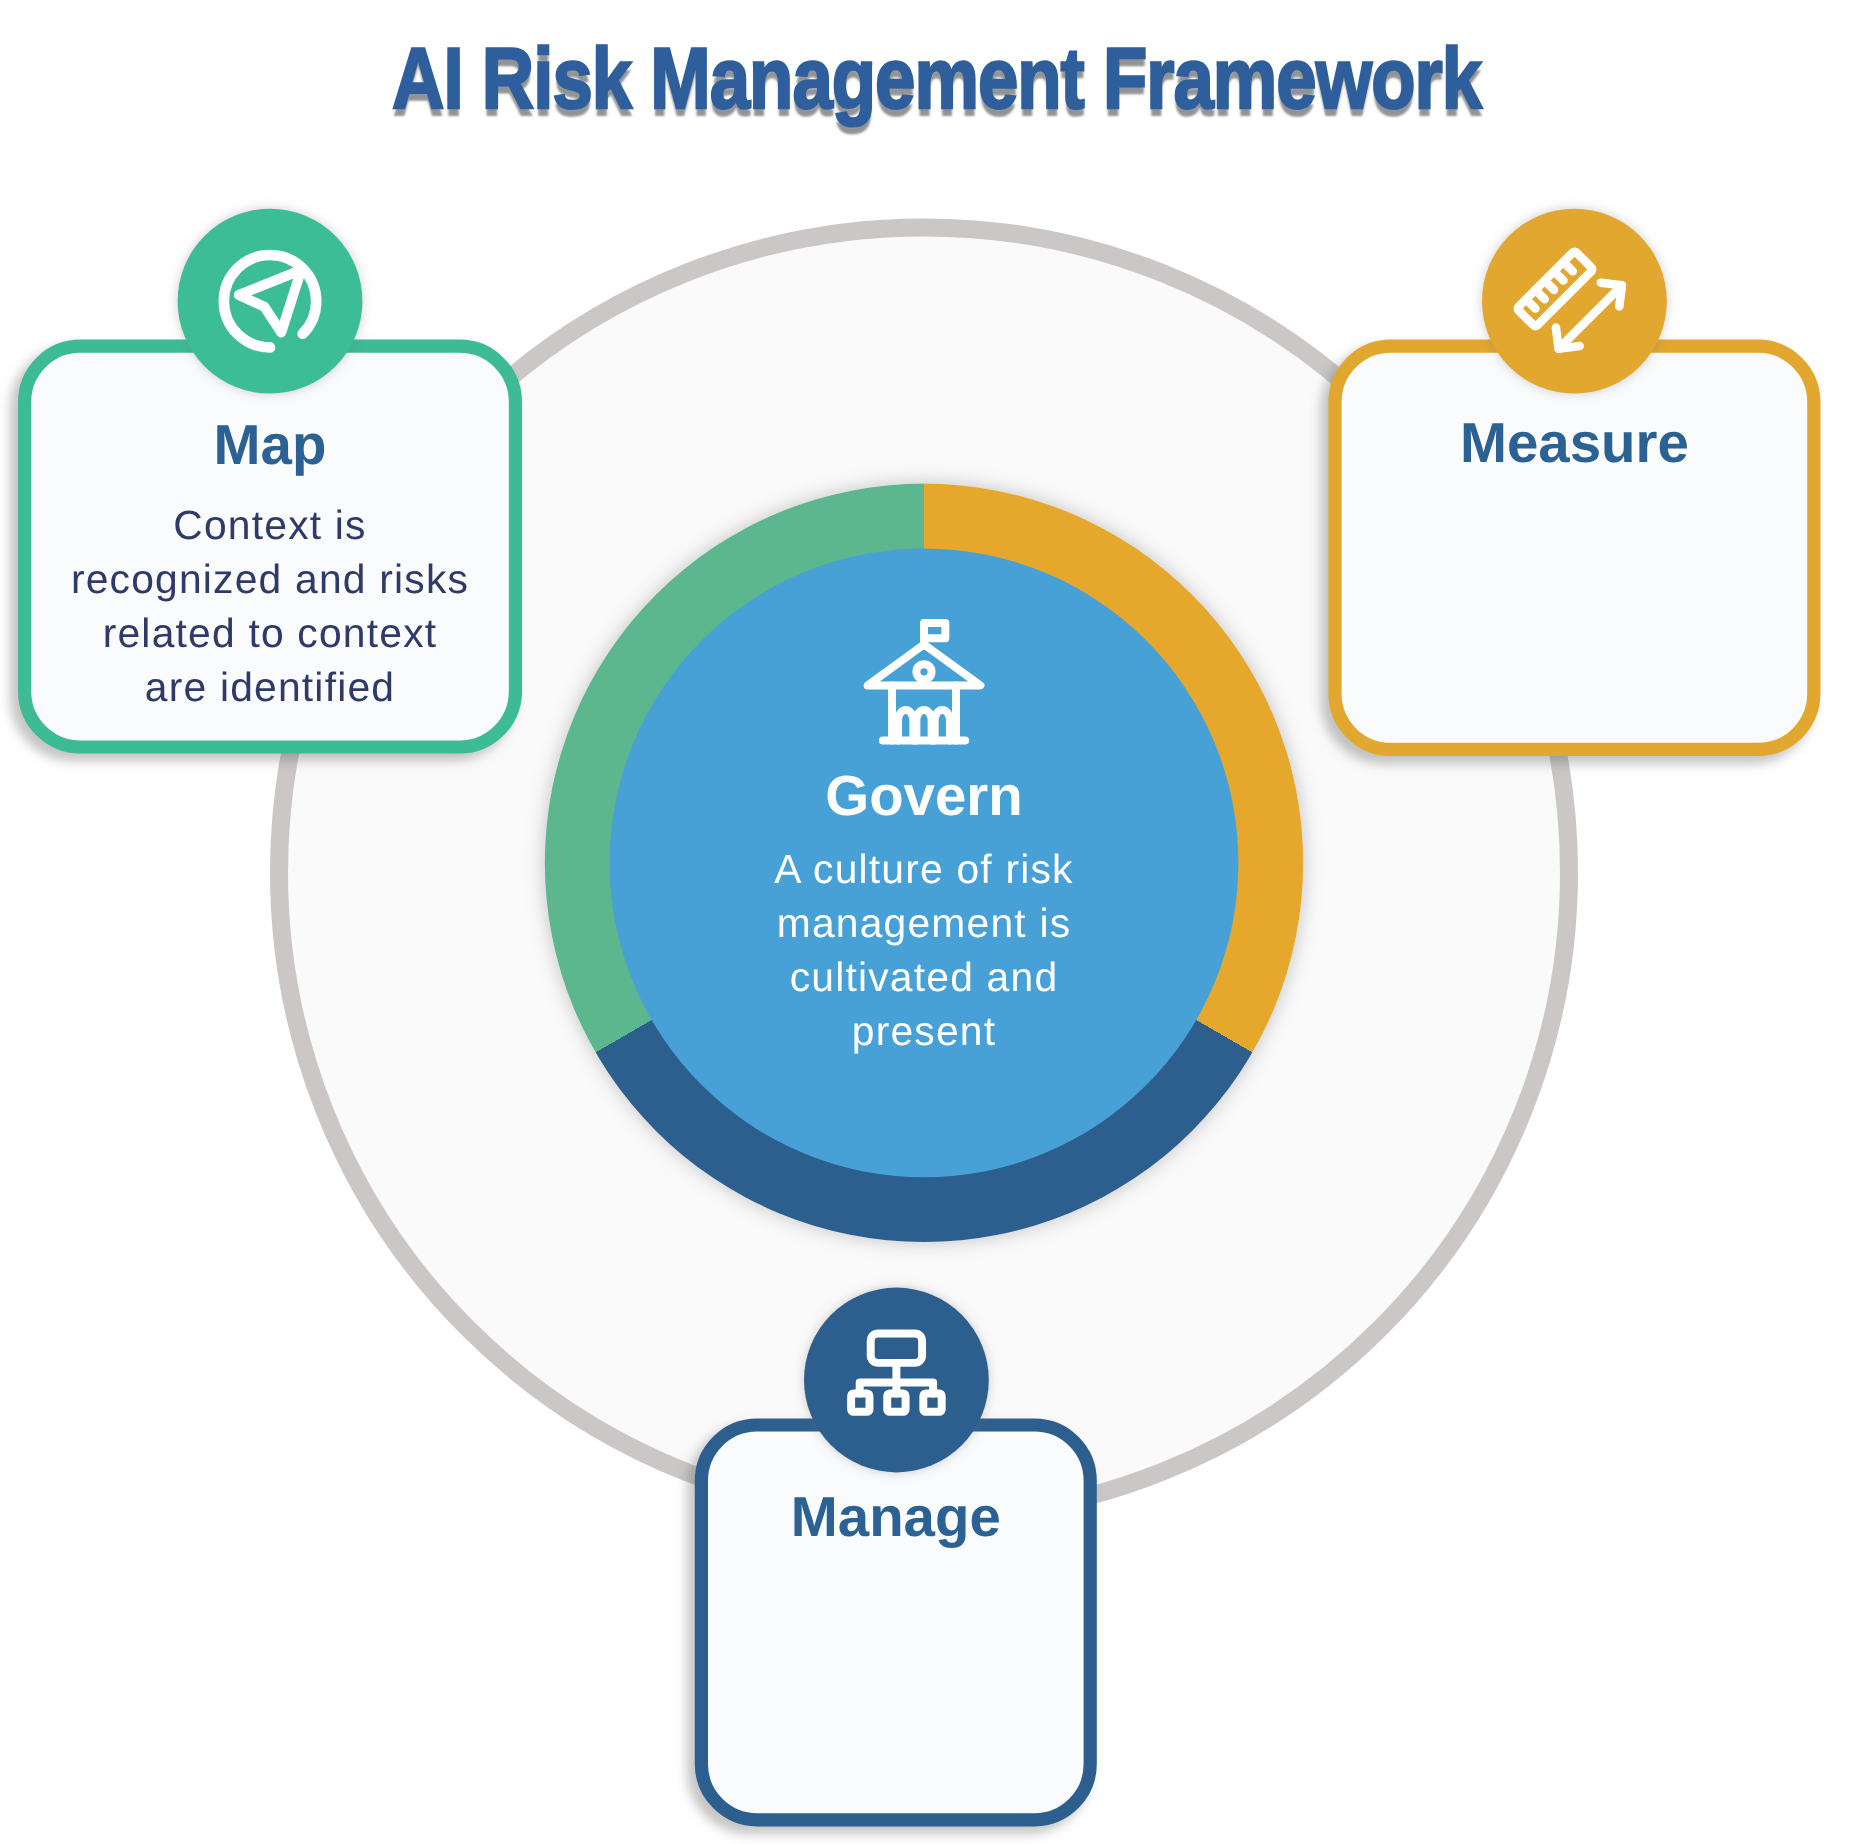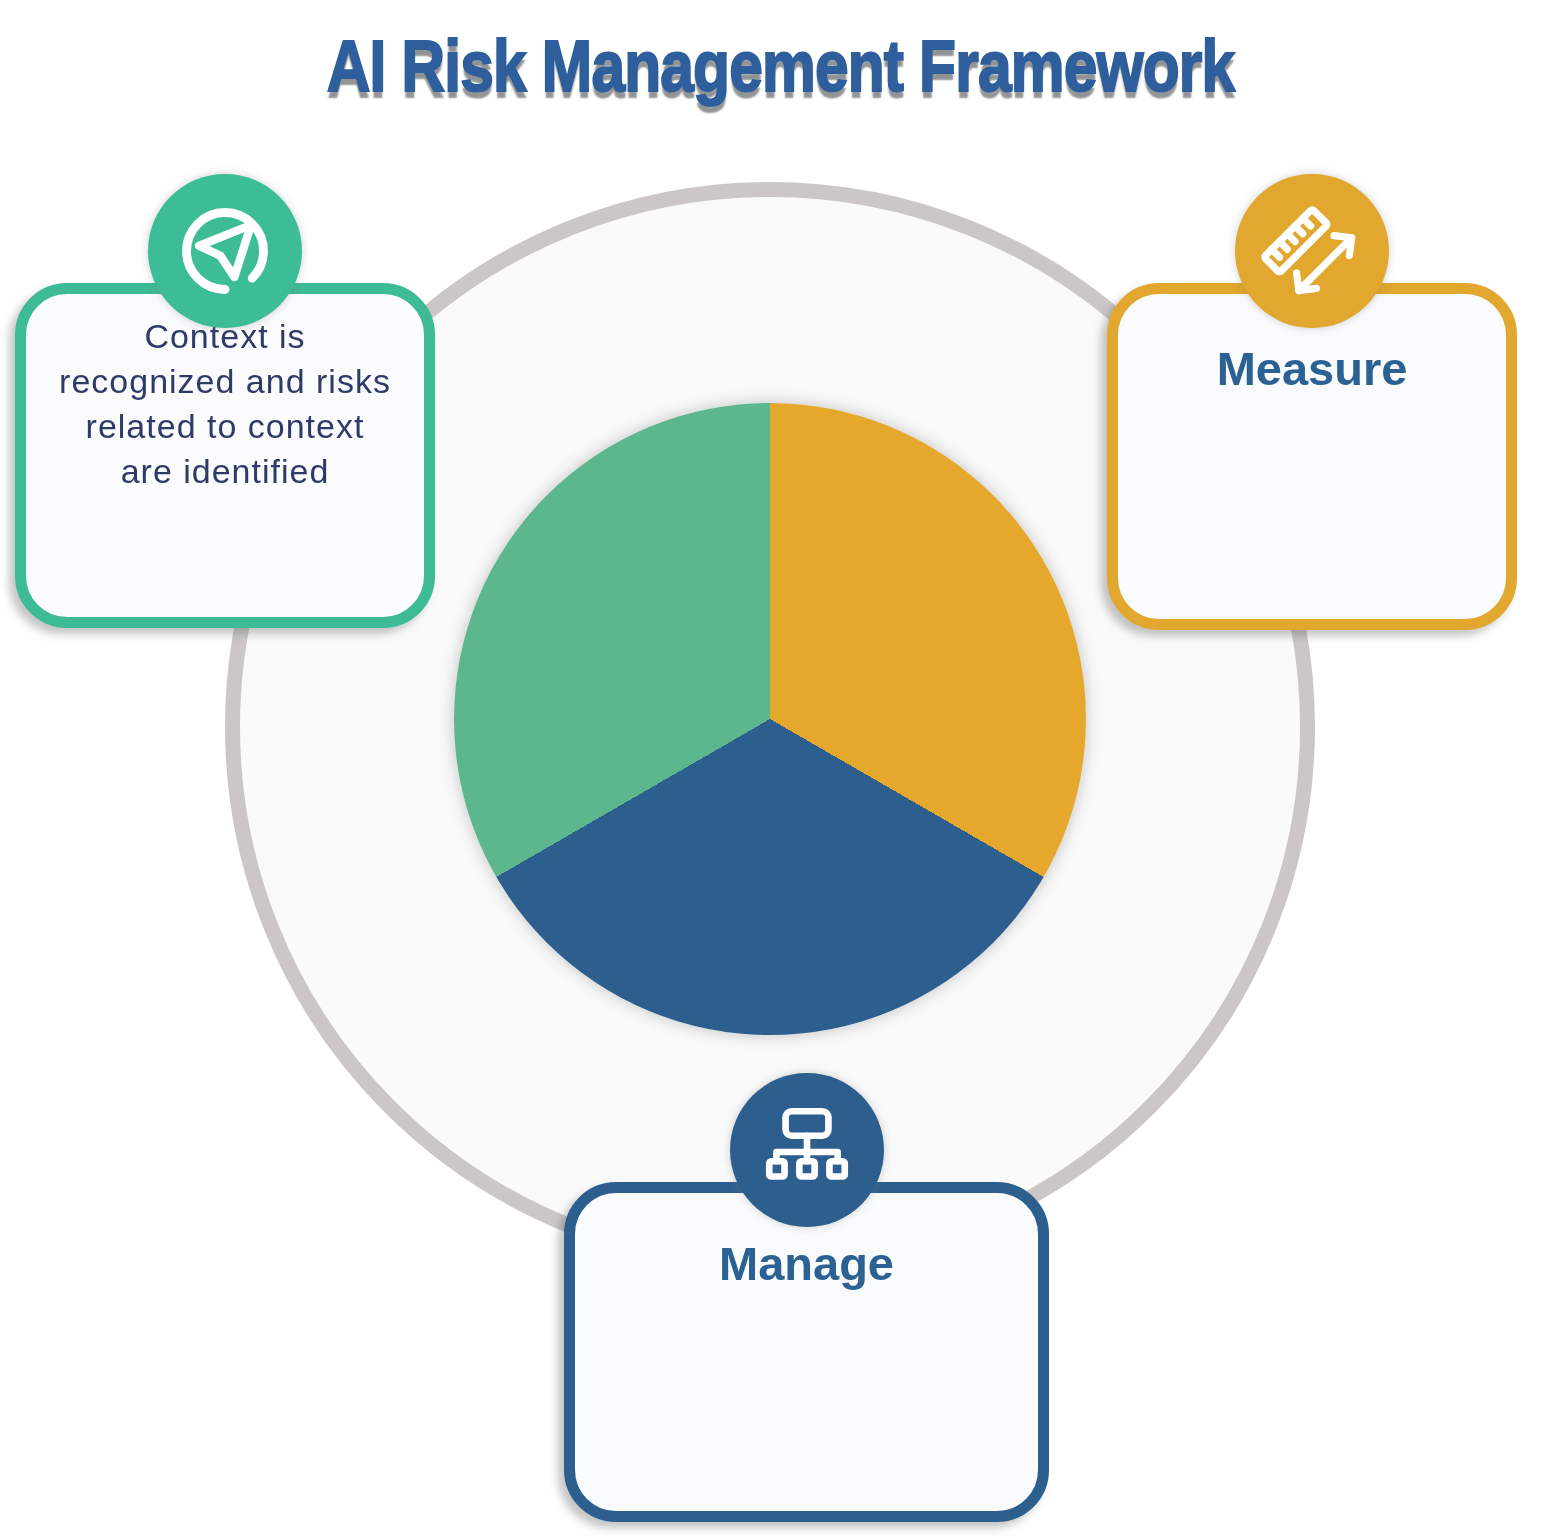--- a/index.html
+++ b/index.html
@@ -60,21 +60,21 @@
   }
   .card-title{
     margin:0;font-size:47px;font-weight:bold;line-height:50px;
     color:var(--heading_blue);
   }
   .card .body-text{margin-top:20px;color:var(--body_navy);}
   .map-card{left:15px;top:283px;width:420px;height:345px;border-color:var(--teal);}
   .map-card .card-title{margin-top:52px;}
   .measure-card{left:1107px;top:283px;width:410px;height:347px;border-color:var(--gold);}
   .measure-card .card-title{margin-top:50px;}
-  .manage-card{left:564px;top:1182px;width:485px;height:340px;border-color:var(--navy);}
+  .manage-card{left:579px;top:1182px;width:335px;height:340px;border-color:var(--navy);}
   .manage-card .card-title{margin-top:46px;}
 
   .icon-badge{
     position:absolute;left:50%;top:-120px;transform:translateX(-50%);
     width:154px;height:154px;border-radius:50%;
     display:flex;align-items:center;justify-content:center;
     box-shadow:0 0 9px rgba(120,120,120,0.35);
   }
   .map-card .icon-badge{background:var(--teal_badge);}
   .measure-card .icon-badge{background:var(--gold);}
@@ -86,28 +86,48 @@
 <body>
 
 <div class="canvas">
 
   <h1 class="main-title">AI Risk Management Framework</h1>
 
   <div class="outer-circle"></div>
 
   <div class="segment-ring" style="background: conic-gradient(rgb(229, 167, 44) 0deg, rgb(229, 167, 44) 120deg, rgb(45, 95, 142) 120deg, rgb(45, 95, 142) 240deg, rgb(92, 182, 142) 240deg, rgb(92, 182, 142) 360deg);"></div>
 
+  <div class="govern-circle">
+    <span class="govern-icon">
+      <svg width="128" height="122" viewBox="0 0 100 96" fill="none" stroke="#ffffff" stroke-width="5.2" stroke-linecap="round" stroke-linejoin="round">
+        <path d="M50 23 V8 H64 V18 H50"></path>
+        <path d="M13 49 L50 22 L87 49 Z"></path>
+        <circle cx="50" cy="40" r="5"></circle>
+        <path d="M29 49 V85 M71 49 V85"></path>
+        <path d="M23 85 H77"></path>
+        <path d="M33 85 V72 A5 7 0 0 1 43 72 V85"></path>
+        <path d="M45 85 V72 A5 7 0 0 1 55 72 V85"></path>
+        <path d="M57 85 V72 A5 7 0 0 1 67 72 V85"></path>
+      </svg>
+    </span>
+    <h2 class="govern-title">Govern</h2>
+    <div class="body-text">A culture of risk
+management is
+cultivated and
+present</div>
+  </div>
 
   <section class="card map-card">
     <span class="icon-badge">
       <svg width="104" height="104" viewBox="0 0 100 100" fill="none" stroke="#ffffff" stroke-linecap="round" stroke-linejoin="round">
         <circle cx="50" cy="50" r="37" stroke-width="8.5" pathLength="360" stroke-dasharray="315 45" stroke-dashoffset="-90"></circle>
         <path d="M75 25 L59 75 L45.5 54.5 L25 45 Z" stroke-width="8"></path>
       </svg>
     </span>
+    <h2 class="card-title">Map</h2>
     <div class="body-text">Context is
 recognized and risks
 related to context
 are identified</div>
   </section>
 
   <section class="card measure-card">
     <span class="icon-badge">
       <svg width="110" height="110" viewBox="0 0 100 100" fill="none" stroke="#ffffff" stroke-width="6.5" stroke-linecap="round" stroke-linejoin="round">
         <g transform="rotate(-45 36 40)">

